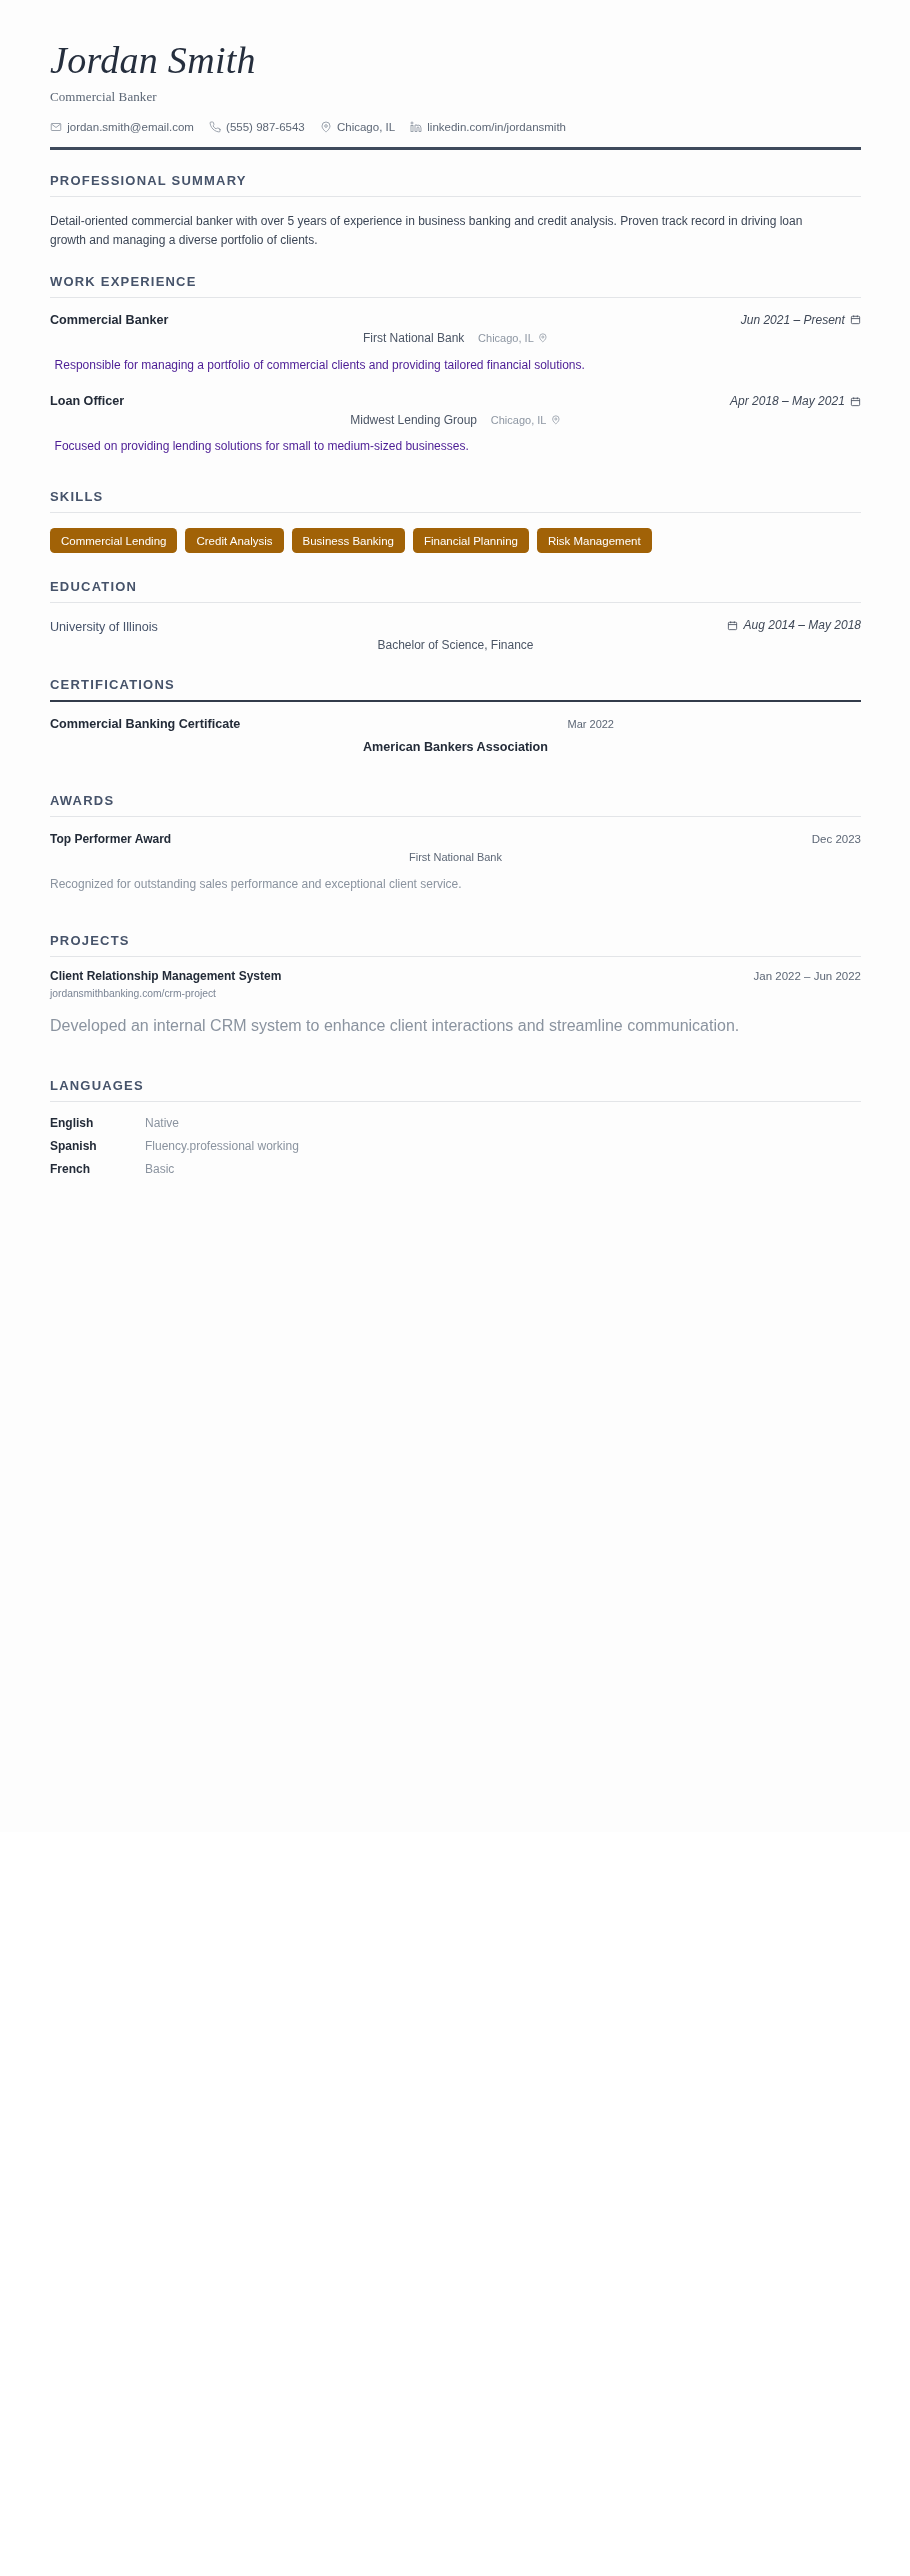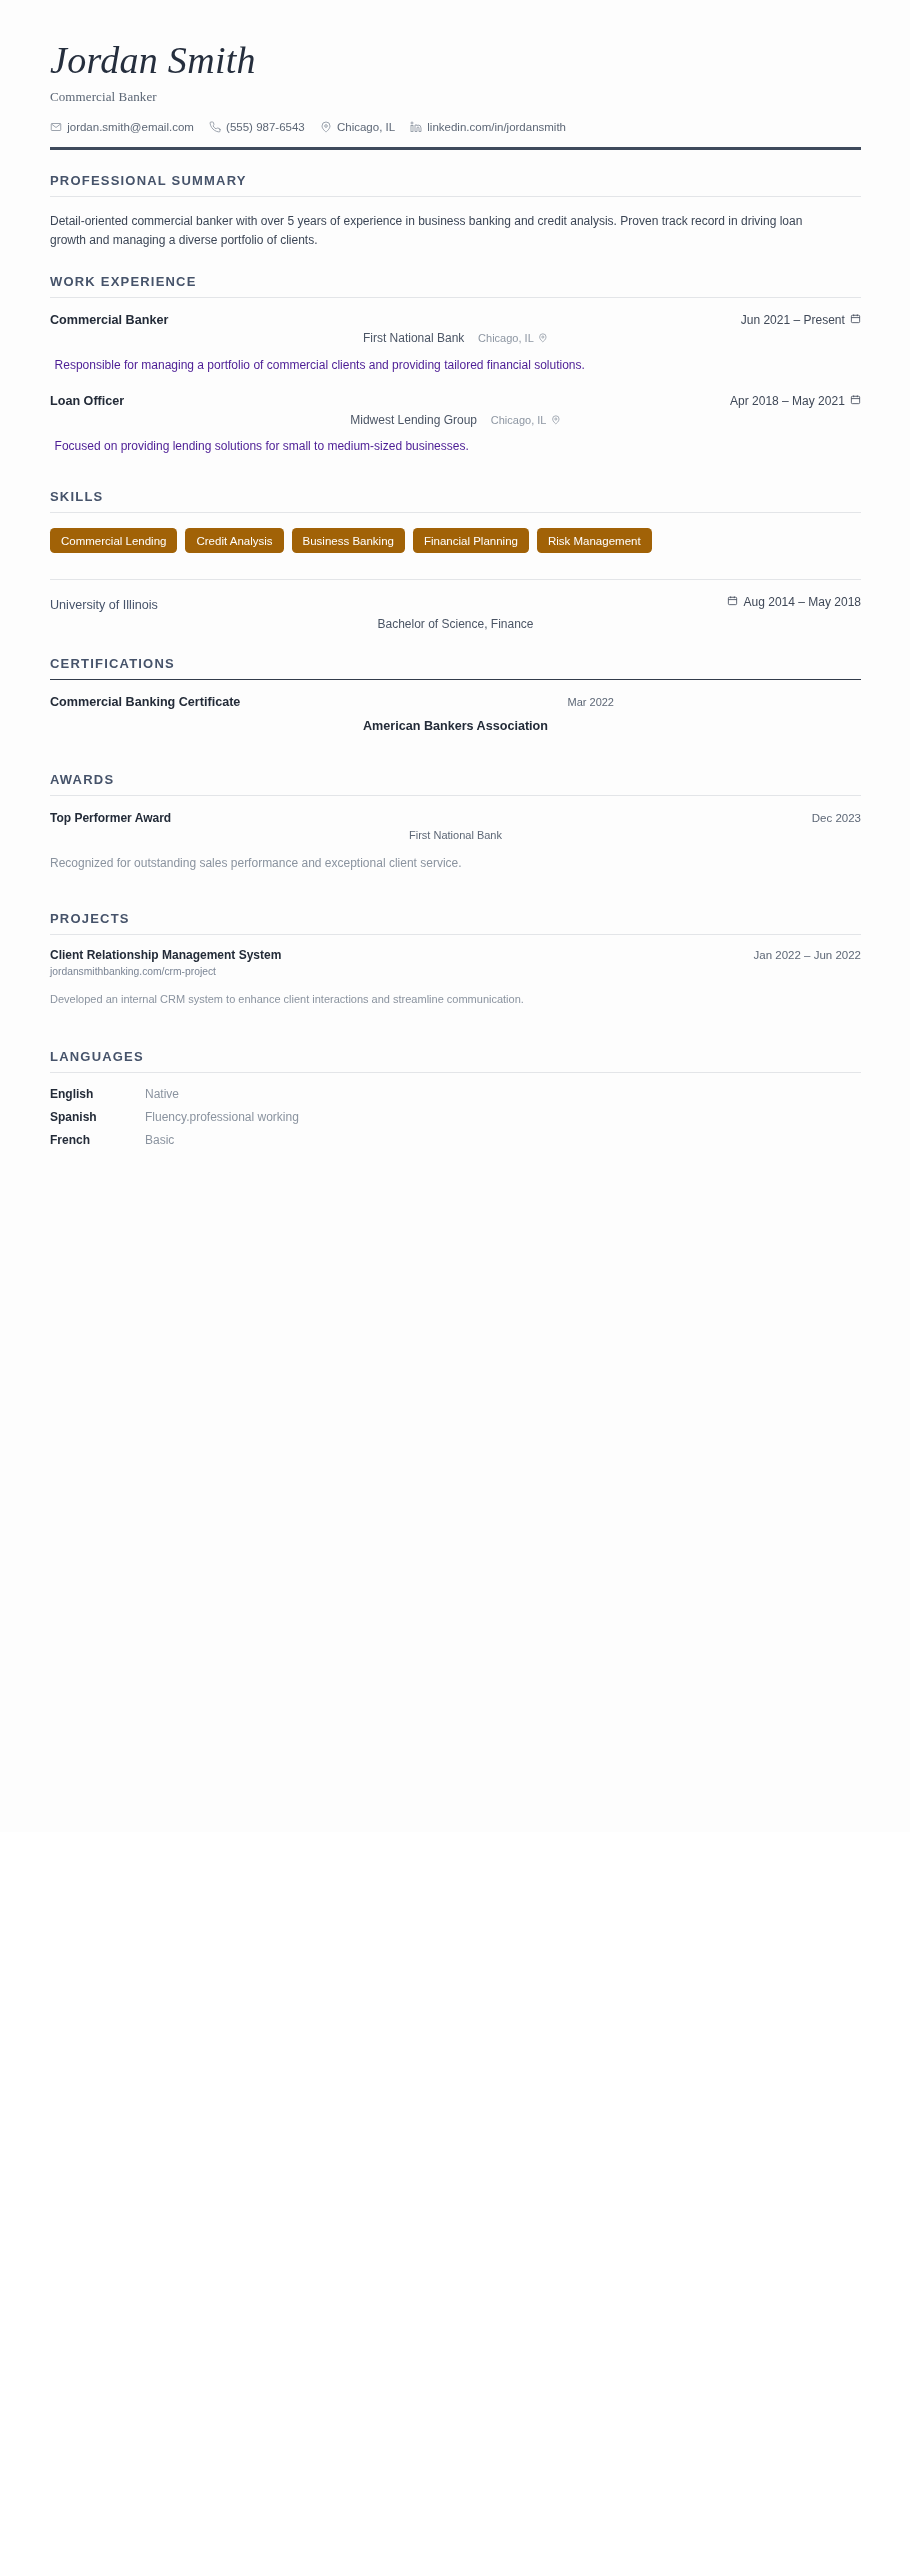--- a/index.html
+++ b/index.html
@@ -110,22 +110,24 @@
   }
   .entry-title {
     font-size: 12.6px;
     font-weight: 700;
     color: #232b38;
   }
   .entry-date {
     font-size: 12px;
     color: #3f4857;
     display: inline-flex;
+    align-items: center;
     gap: 5.2px;
     white-space: nowrap;
+    font-style: italic;
   }
   .entry-sub-row {
     display: flex;
     justify-content: center;
     align-items: baseline;
     gap: 13.8px;
     margin-top: 4.6px;
   }
   .entry-org {
     font-size: 12px;
@@ -337,20 +339,21 @@
         <span class="skill-pill">Commercial Lending</span>
         <span class="skill-pill">Credit Analysis</span>
         <span class="skill-pill">Business Banking</span>
         <span class="skill-pill">Financial Planning</span>
         <span class="skill-pill">Risk Management</span>
       </div>
     </div>
   </div>
 
   <div class="section" style="margin-top:26px;">
+    <div class="section-title">EDUCATION</div>
     <div class="section-rule"></div>
     <div class="section-body">
       <div class="entry">
         <div class="entry-row">
           <span class="entry-org" style="color:#46536a;font-size:12.6px;">University of Illinois</span>
           <span class="entry-date">
             <span>
               <svg width="11" height="11" viewBox="0 0 24 24" fill="none" stroke="currentColor" stroke-width="1.8">
                 <rect x="3" y="5" width="18" height="16" rx="2"></rect>
                 <path d="M3 10h18M8 3v4M16 3v4"></path>
@@ -402,21 +405,21 @@
   <div class="section" style="margin-top:38px;">
     <div class="section-title">PROJECTS</div>
     <div class="section-rule"></div>
     <div class="section-body" style="padding-top:12.6px;">
       <div class="entry">
         <div class="entry-row">
           <span class="entry-title" style="font-size:12px;">Client Relationship Management System</span>
           <span style="font-size:11.5px;color:#5d6776;white-space:nowrap;">Jan 2022 – Jun 2022</span>
         </div>
         <div class="project-url">jordansmithbanking.com/crm-project</div>
-        <div class="entry-desc muted" style="padding-left:0;margin-top:13.8px;font-size:11px;">Developed an internal CRM system to enhance client interactions and streamline communication.</div>
+        <div class="entry-desc muted" style="padding-left:0;margin-top:13.8px;font-size:16px;">Developed an internal CRM system to enhance client interactions and streamline communication.</div>
       </div>
     </div>
   </div>
 
   <div class="section" style="margin-top:40px;">
     <div class="section-title">LANGUAGES</div>
     <div class="section-rule"></div>
     <div class="section-body" style="padding-top:13.8px;">
       <div class="lang-row">
         <span class="lang-name">English</span>

